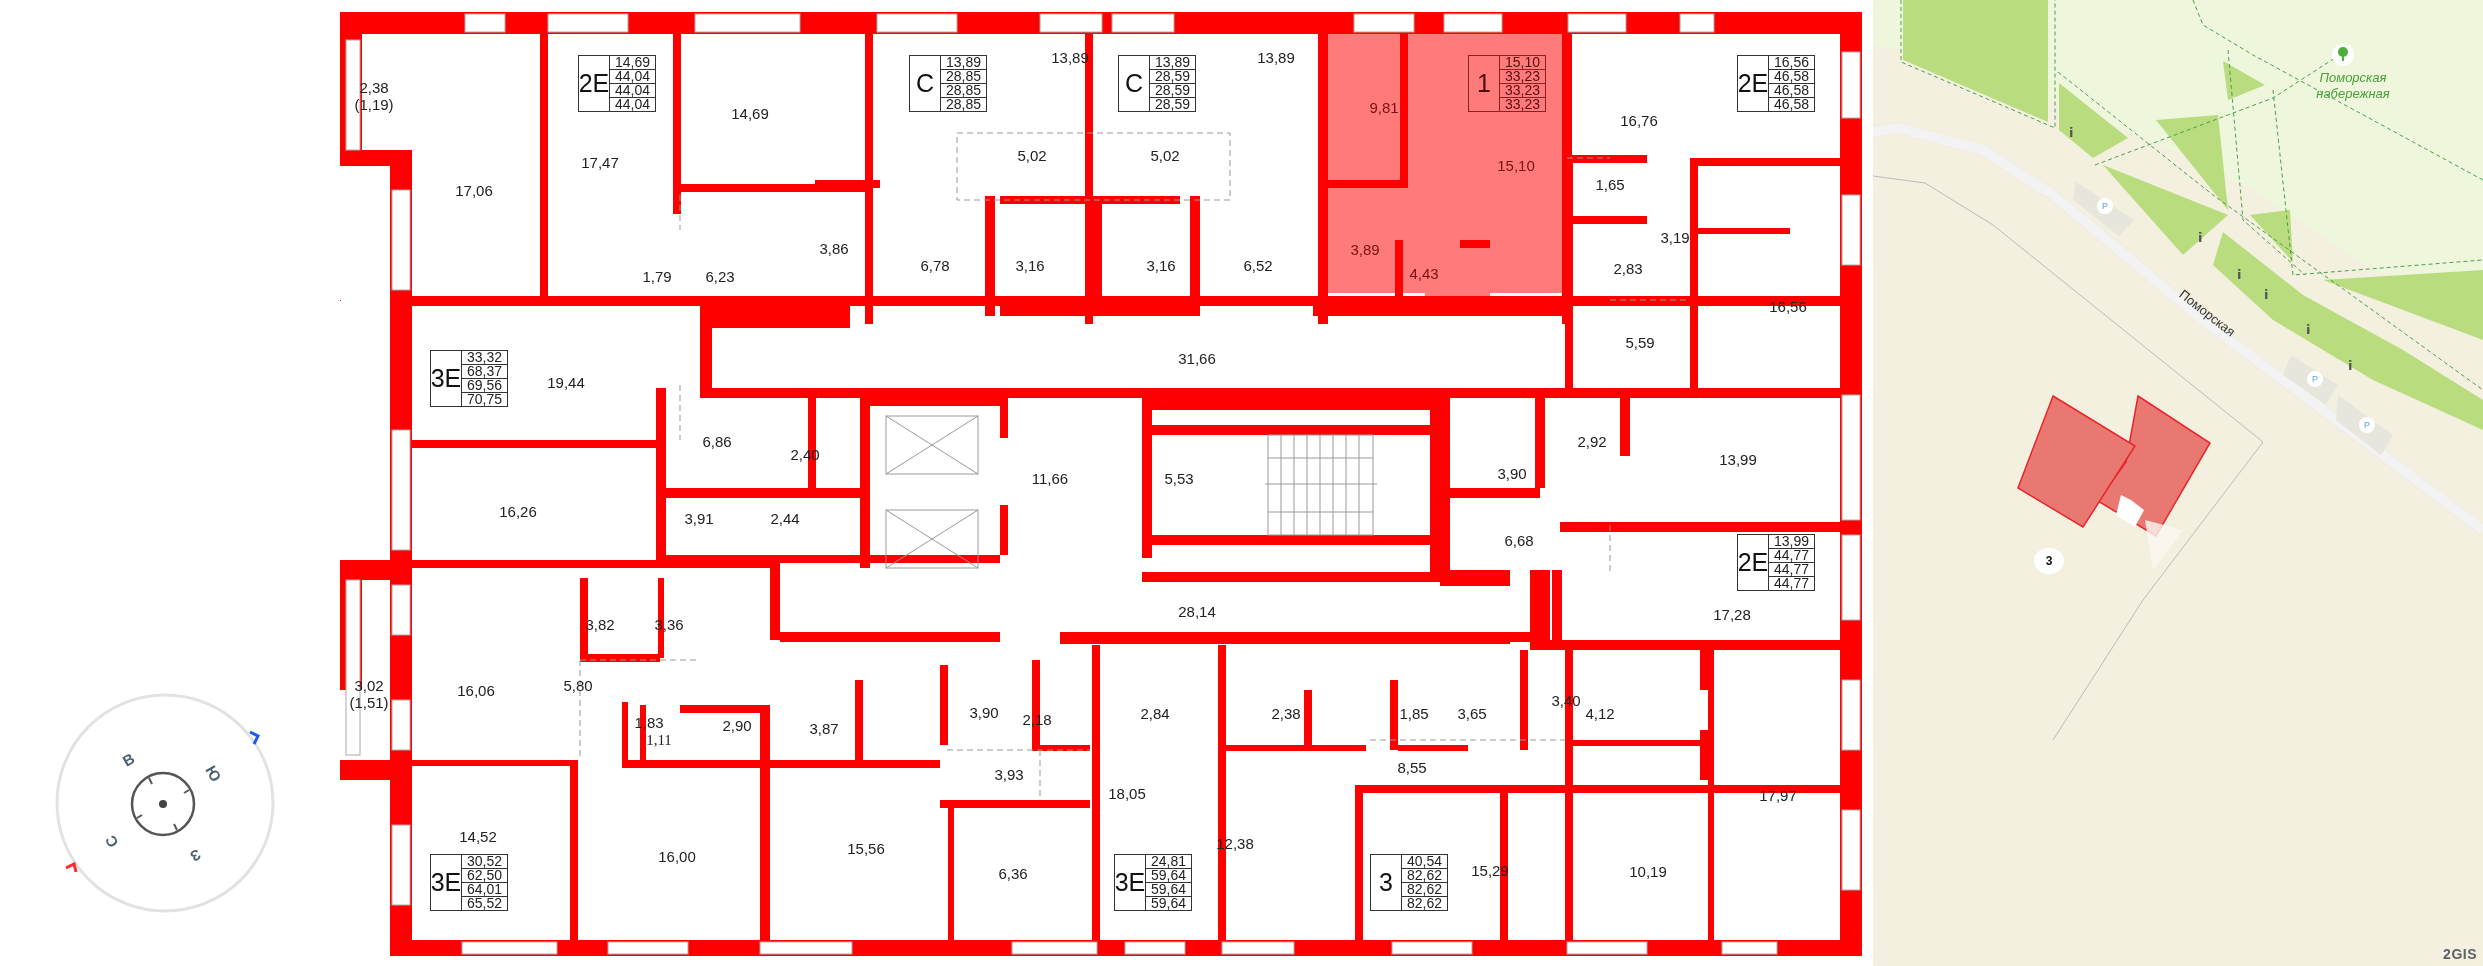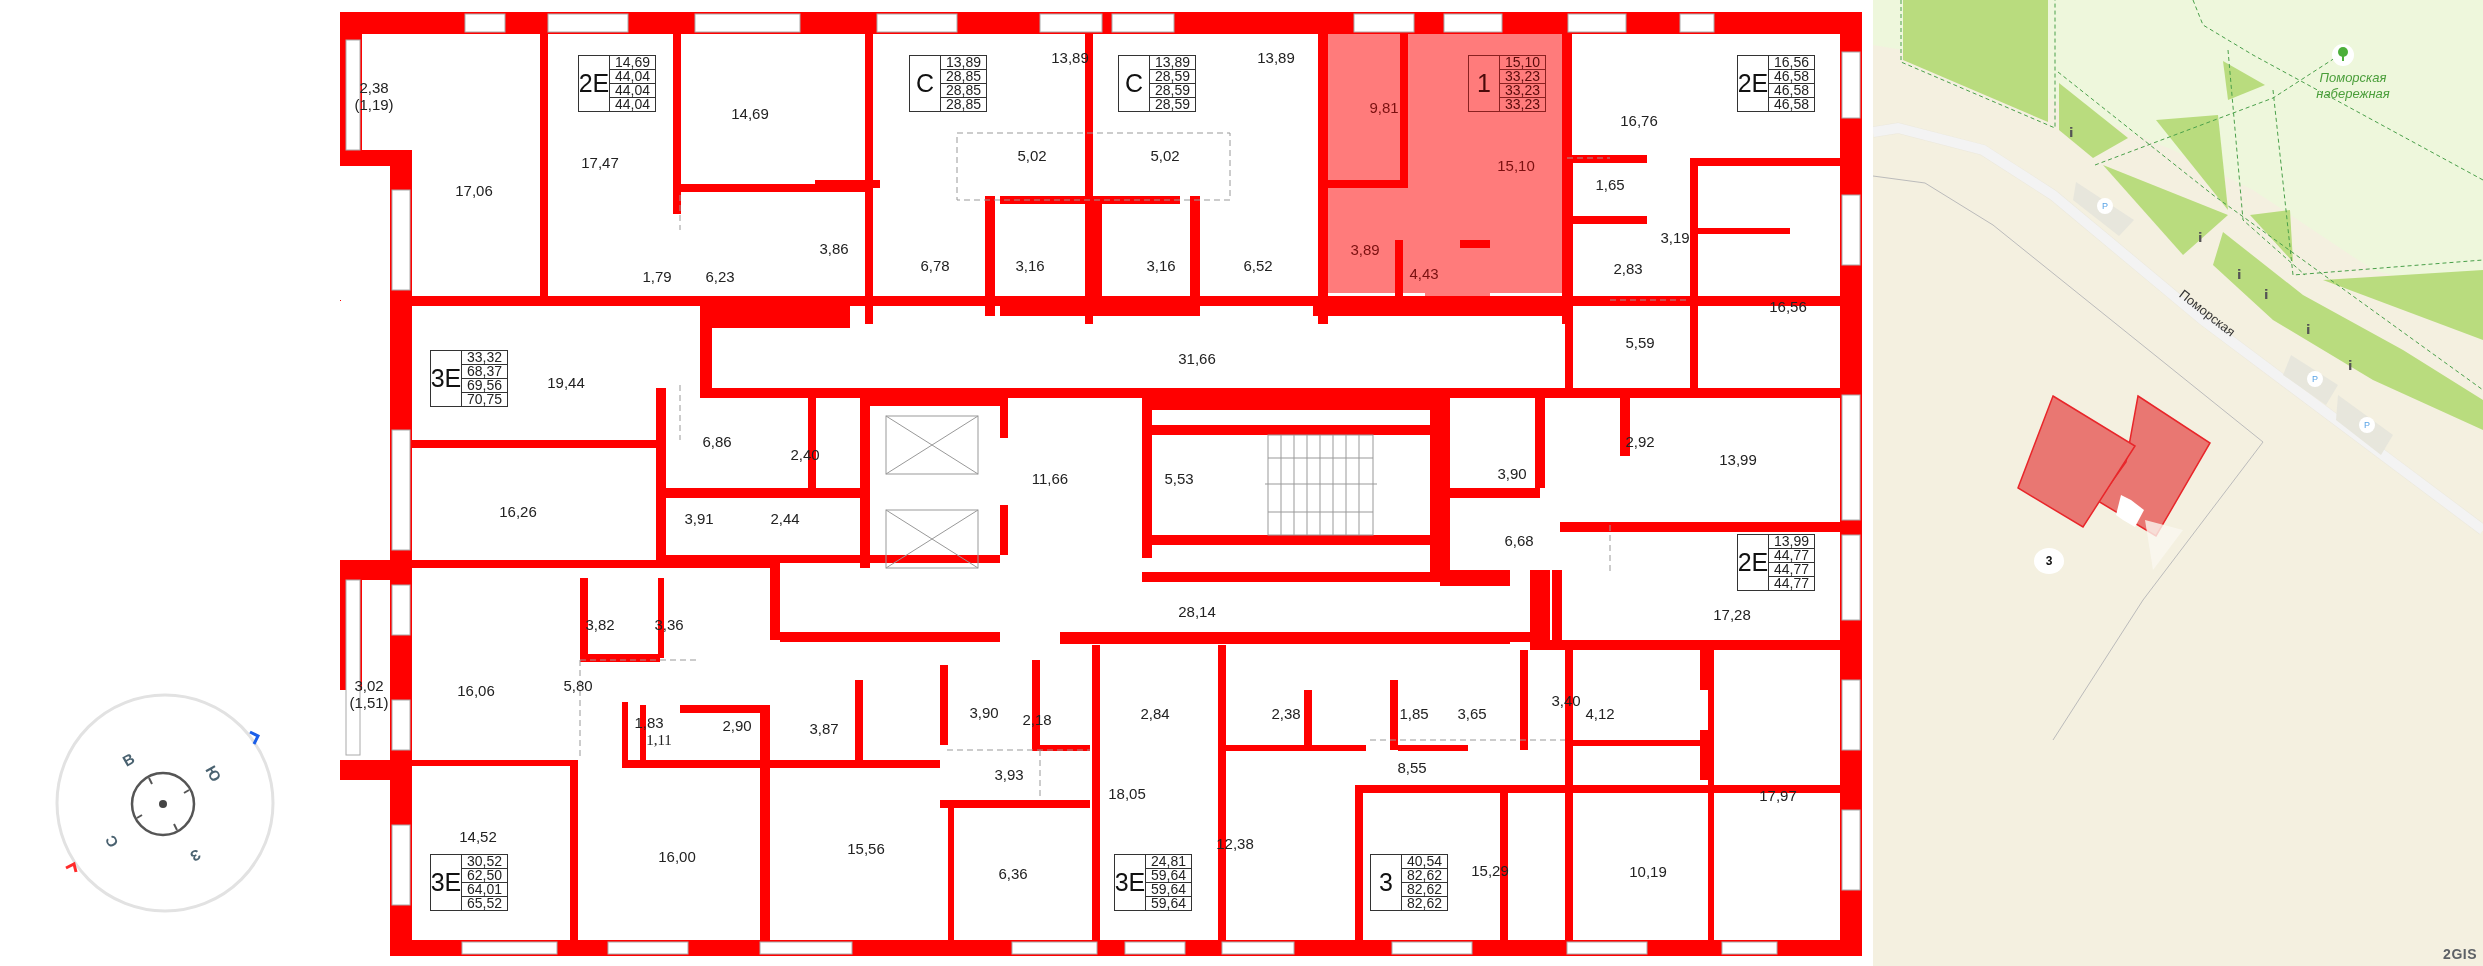--- a/index.html
+++ b/index.html
@@ -246,21 +246,21 @@
       <div class="lbl" style="left: 1628px; top: 268px; white-space: pre;">2,83</div>
       <div class="lbl" style="left: 1788px; top: 306px; white-space: pre;">16,56</div>
       <div class="lbl" style="left: 1640px; top: 342px; white-space: pre;">5,59</div>
       <div class="lbl" style="left: 1197px; top: 358px; white-space: pre;">31,66</div>
       <div class="lbl" style="left: 566px; top: 382px; white-space: pre;">19,44</div>
       <div class="lbl" style="left: 717px; top: 441px; white-space: pre;">6,86</div>
       <div class="lbl" style="left: 805px; top: 454px; white-space: pre;">2,40</div>
       <div class="lbl" style="left: 1050px; top: 478px; white-space: pre;">11,66</div>
       <div class="lbl" style="left: 1179px; top: 478px; white-space: pre;">5,53</div>
       <div class="lbl" style="left: 1512px; top: 473px; white-space: pre;">3,90</div>
-      <div class="lbl" style="left: 1592px; top: 441px; white-space: pre; margin-left: 48px;">2,92</div>
+      <div class="lbl" style="left: 1592px; top: 441px; white-space: pre;">2,92</div>
       <div class="lbl" style="left: 1738px; top: 459px; white-space: pre;">13,99</div>
       <div class="lbl" style="left: 518px; top: 511px; white-space: pre;">16,26</div>
       <div class="lbl" style="left: 699px; top: 518px; white-space: pre;">3,91</div>
       <div class="lbl" style="left: 785px; top: 518px; white-space: pre;">2,44</div>
       <div class="lbl" style="left: 1519px; top: 540px; white-space: pre;">6,68</div>
       <div class="lbl" style="left: 1197px; top: 611px; white-space: pre;">28,14</div>
       <div class="lbl" style="left: 1732px; top: 614px; white-space: pre;">17,28</div>
       <div class="lbl" style="left: 600px; top: 624px; white-space: pre;">3,82</div>
       <div class="lbl" style="left: 669px; top: 624px; white-space: pre;">3,36</div>
       <div class="lbl" style="left: 476px; top: 690px; white-space: pre;">16,06</div>

